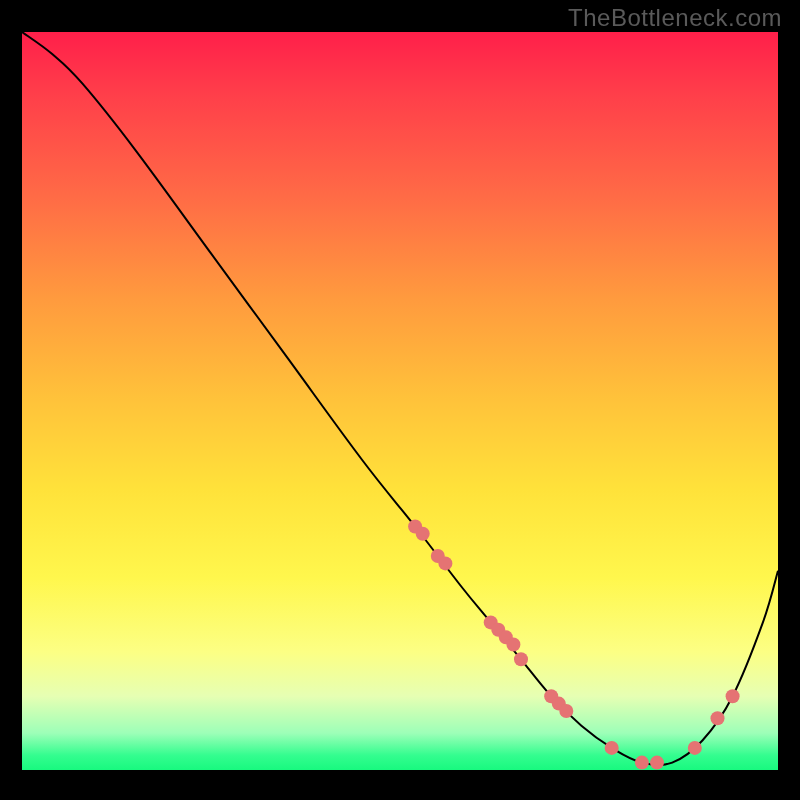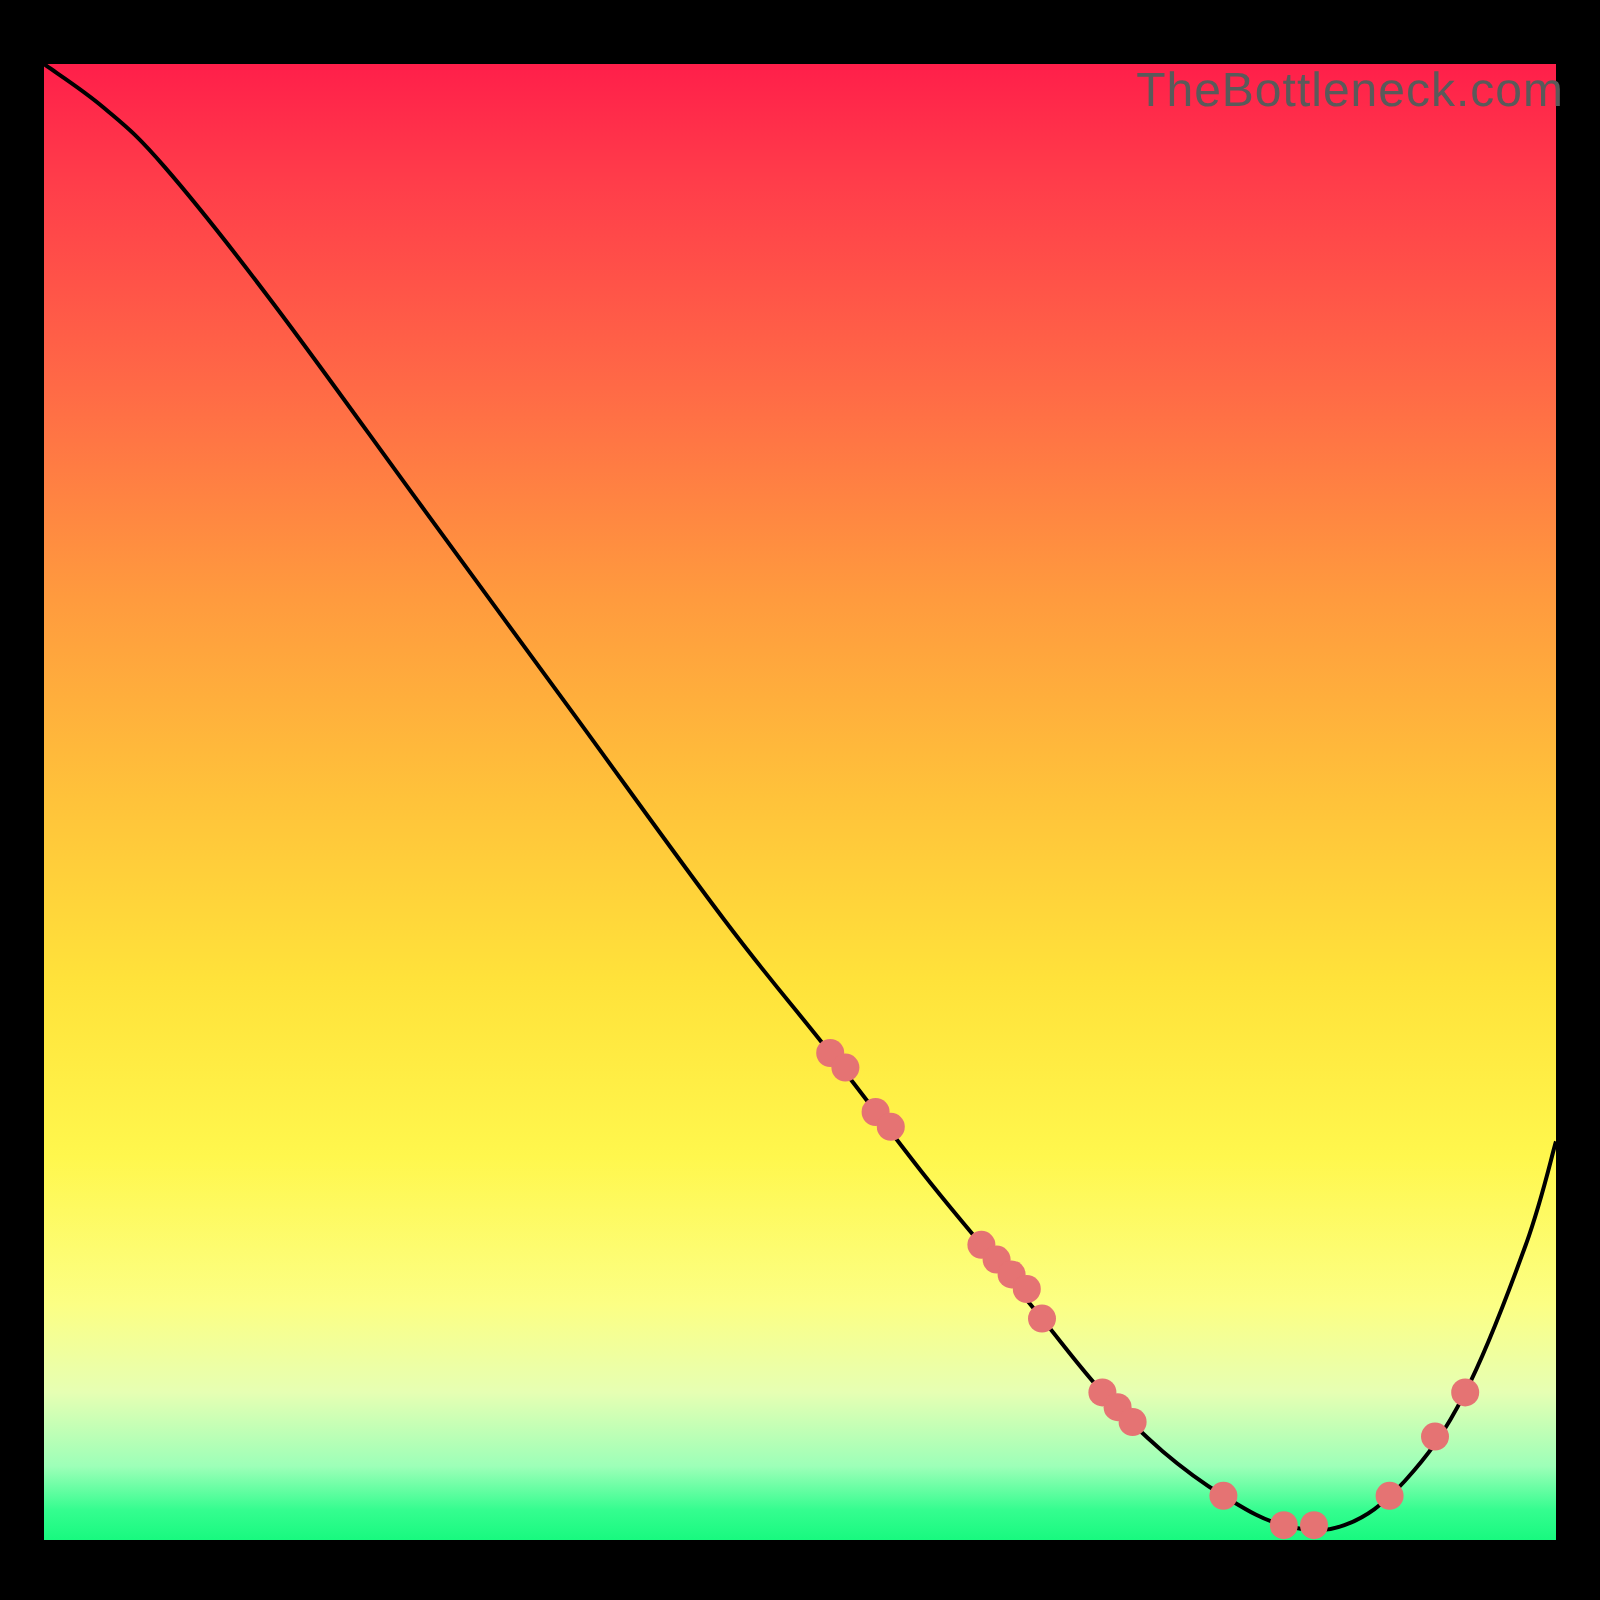--- a/index.html
+++ b/index.html
@@ -18,21 +18,20 @@
   }
   .watermark {
     position: absolute;
     top: 4px;
     right: 18px;
     color: #5a5a5a;
     font-size: 24px;
     font-weight: 500;
     letter-spacing: 0.5px;
     z-index: 10;
-    margin-top: 28px;
   }
   .plot-area {
     position: absolute;
     left: 22px;
     top: 32px;
     width: 756px;  
     height: 738px; 
     background: linear-gradient(to bottom,
        #ff1f4a 0%,
        #ff3d4a 8%,

